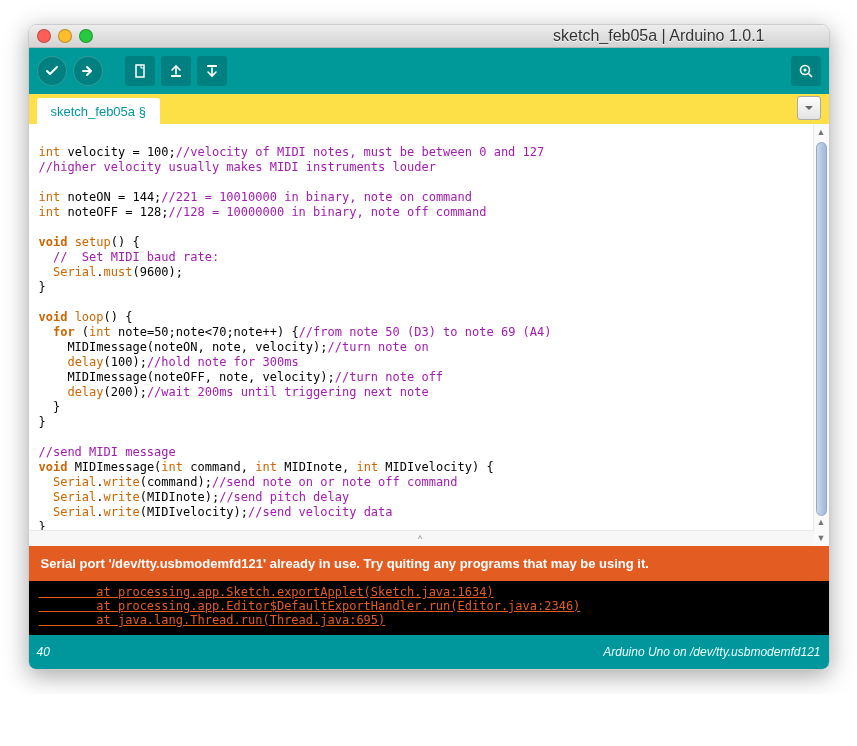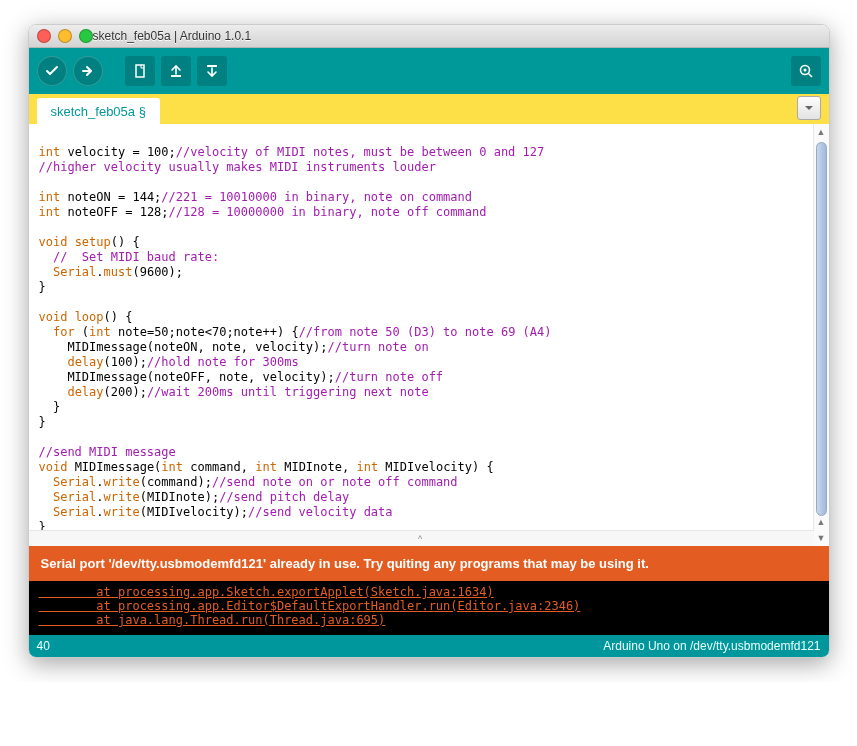--- a/index.html
+++ b/index.html
@@ -2,42 +2,42 @@
 <html><head>
 <meta charset="utf-8">
 <style>
   html,body{margin:0;padding:0;font-family:sans-serif;}
   body{background:#fff;}
   .wrap{width:800px;margin:24px auto;border:1px solid #ccc;border-radius:8px;overflow:hidden;box-shadow:0 6px 24px rgba(0,0,0,.35);}
   .titlebar{height:22px;background:linear-gradient(#ededed,#d3d3d3);display:flex;align-items:center;padding:0 8px;border-bottom:1px solid #b5b5b5;}
   .dots{display:flex;gap:7px;}
   .dot{width:12px;height:12px;border-radius:50%;border:1px solid rgba(0,0,0,.25);}
   .dot.red{background:#ff5f57;} .dot.yel{background:#ffbd2e;} .dot.grn{background:#28c940;}
-  .title{flex:1;text-align:left;font-size:12px;color:#333;text-shadow:0 1px #fff;}
+  .title{flex:1;text-align:right;font-size:16px;color:#333;text-shadow:0 1px #fff;}
   .toolbar{height:46px;background:#009999;display:flex;align-items:center;padding:0 8px;gap:6px;}
   .tbtn{width:30px;height:30px;border-radius:50%;background:#008080;display:inline-flex;align-items:center;justify-content:center;box-shadow:inset 0 0 0 1px rgba(255,255,255,0.2);}
   .tbtn svg{display:block}
   .sqbtn{width:30px;height:30px;border-radius:3px;background:#008080;display:inline-flex;align-items:center;justify-content:center;}
   .spacer{flex:1}
   .tabs{height:30px;background:#fde047;display:flex;align-items:flex-end;padding:0 8px;}
   .tab{background:#fff;height:26px;padding:0 14px;font-size:13px;color:#00979C;display:flex;align-items:center;border-top-left-radius:3px;border-top-right-radius:3px;}
   .dropdown{margin-left:auto;width:22px;height:22px;background:linear-gradient(#fdfdfd,#e3e3e3);border:1px solid #aaa;border-radius:3px;margin-bottom:4px;display:flex;align-items:center;justify-content:center}
   .editor{position:relative;height:422px;background:#fff;overflow:hidden;}
   .code{font-family:Monaco, Menlo, Consolas, monospace;font-size:12px;padding:6px 10px;white-space:pre;color:#000;line-height:15px;}
-  .kw-type{color:#cc6600;} .kw-ctrl{color:#cc6600;} .kw-fn{color:#cc6600;} .cm{color:#a21caf;}
+  .kw-type{color:#cc6600;} .kw-ctrl{color:#cc6600;font-weight:bold;} .kw-fn{color:#cc6600;} .cm{color:#a21caf;}
   .scrollv{position:absolute;top:0;right:0;bottom:0;width:15px;background:#fafafa;border-left:1px solid #e8e8e8;}
   .vtrk{position:absolute;top:18px;bottom:32px;left:2px;right:2px;border-radius:8px;background:#e4e4e4}
   .vthumb{position:absolute;top:0;left:0;right:0;height:100%;border-radius:8px;background:linear-gradient(90deg,#c9d8ea,#9fb8dc);border:1px solid #96a9c4}
   .varrow{position:absolute;left:0;right:0;height:16px;display:flex;align-items:center;justify-content:center;color:#777;font-size:9px}
   .vt{top:0}.vb{bottom:16px}.vb2{bottom:0}
   .scrollh{position:absolute;left:0;right:15px;bottom:0;height:15px;background:#f7f7f7;border-top:1px solid #e8e8e8;display:flex;align-items:center;justify-content:center}
   .handle{font-size:9px;color:#888;letter-spacing:2px}
   .errbar{background:#E35D22;color:#fff;font:bold 13px sans-serif;padding:10px 12px;}
   .console{background:#000;color:#E35D22;font:12px Monaco,monospace;padding:4px 10px 8px;white-space:pre;text-decoration:underline;}
-  .status{height:22px;background:#00979C;color:#eafffe;font-size:12px;display:flex;align-items:center;padding:0 8px;}
+  .status{height:34px;background:#00979C;color:#eafffe;font-size:12px;display:flex;align-items:center;padding:0 8px;font-style:italic;}
   .status .r{margin-left:auto}
 </style>
 </head>
 <body>
 
 <div class="wrap">
   <div class="titlebar">
     <div class="dots">
       <div class="dot red"></div>
       <div class="dot yel"></div>

